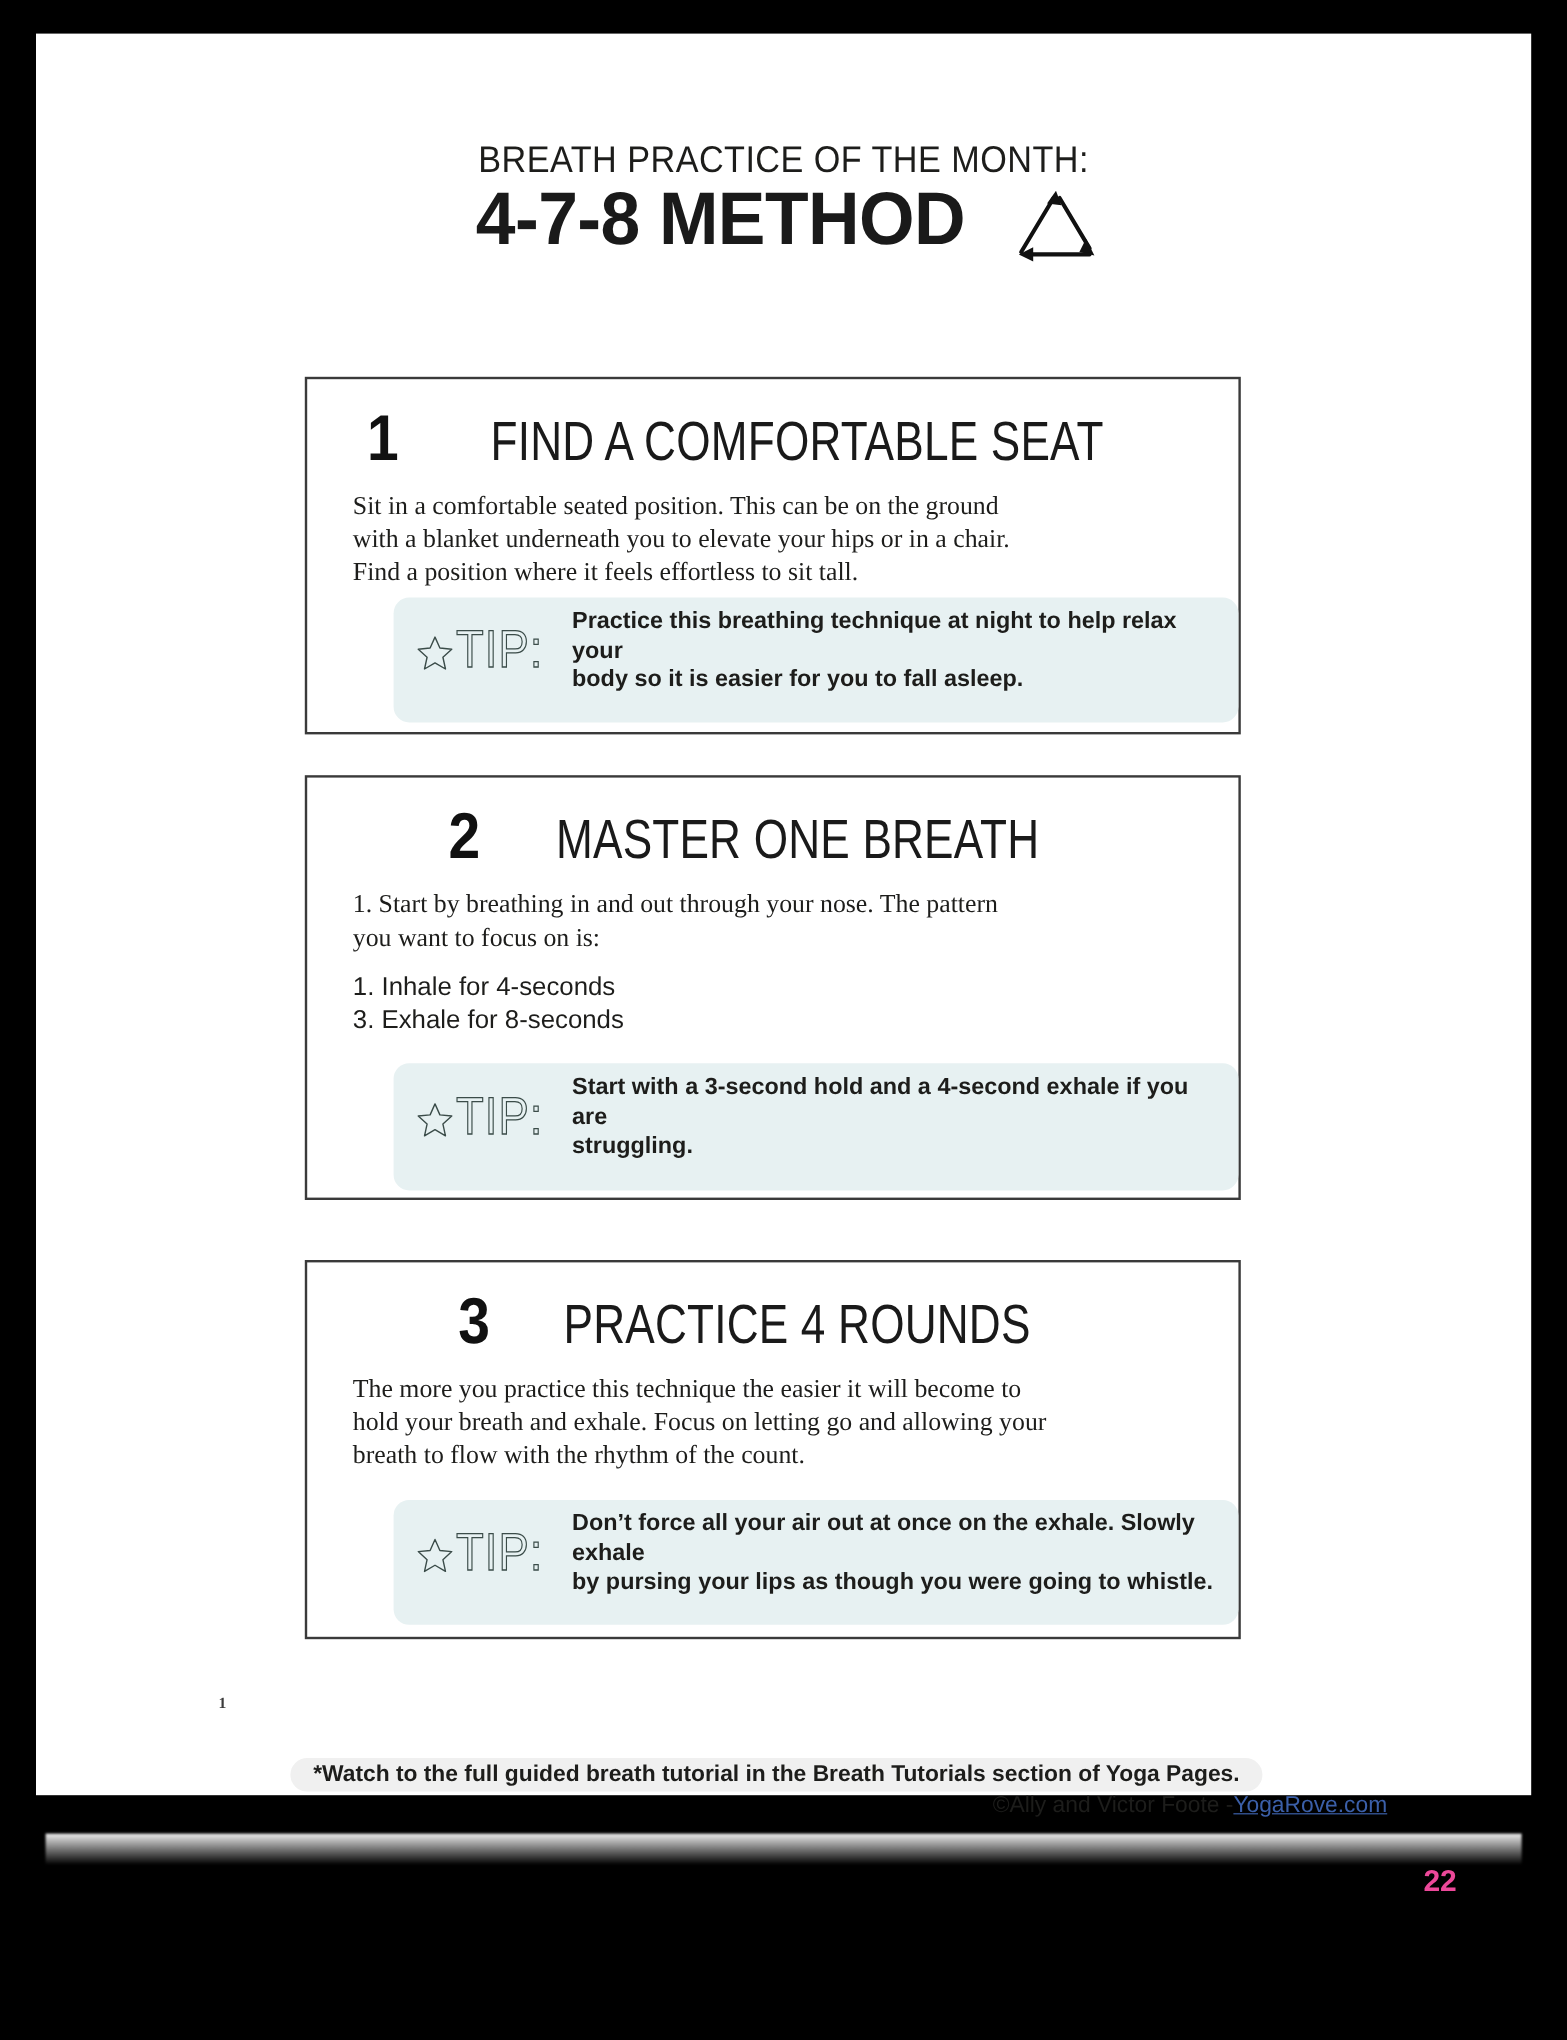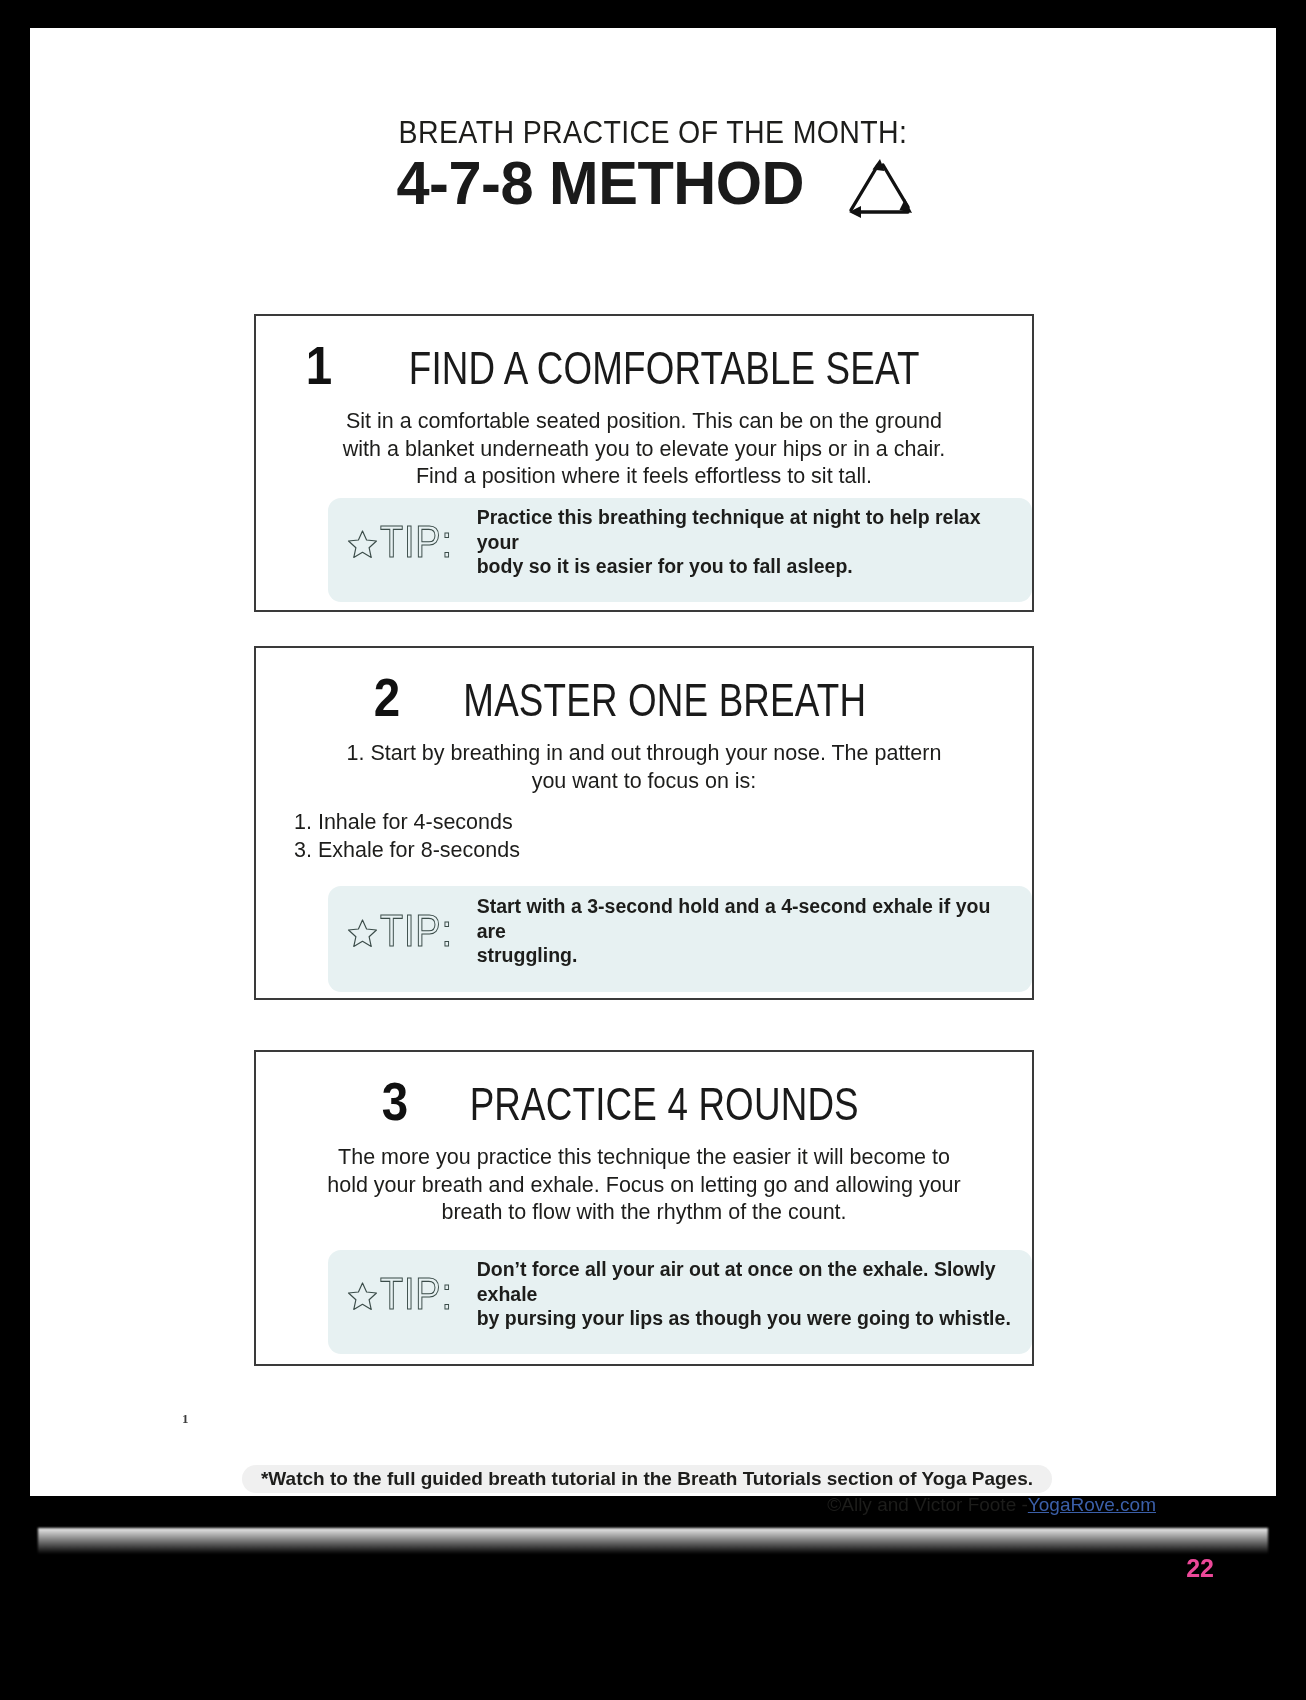--- a/index.html
+++ b/index.html
@@ -110,22 +110,22 @@
     font-weight: 400;
     color: #1a1a1a;
     letter-spacing: 0.2px;
     line-height: 1;
     transform: scaleX(0.80);
     transform-origin: center;
   }
 
   .card-body {
     margin: 16px 38px 0 38px;
-    text-align: center;
-    font-family: Liberation Sans, sans-serif;
+    text-align: left;
+    font-family: Liberation Serif, serif;
     font-size: 21.5px;
     line-height: 1.28;
     color: #1d1d1b;
   }
   .card-body .ln { display: block; }
 
   .olist {
     margin: 14px 38px 0 38px;
     font-family: "Liberation Sans", sans-serif;
     font-size: 21.5px;

